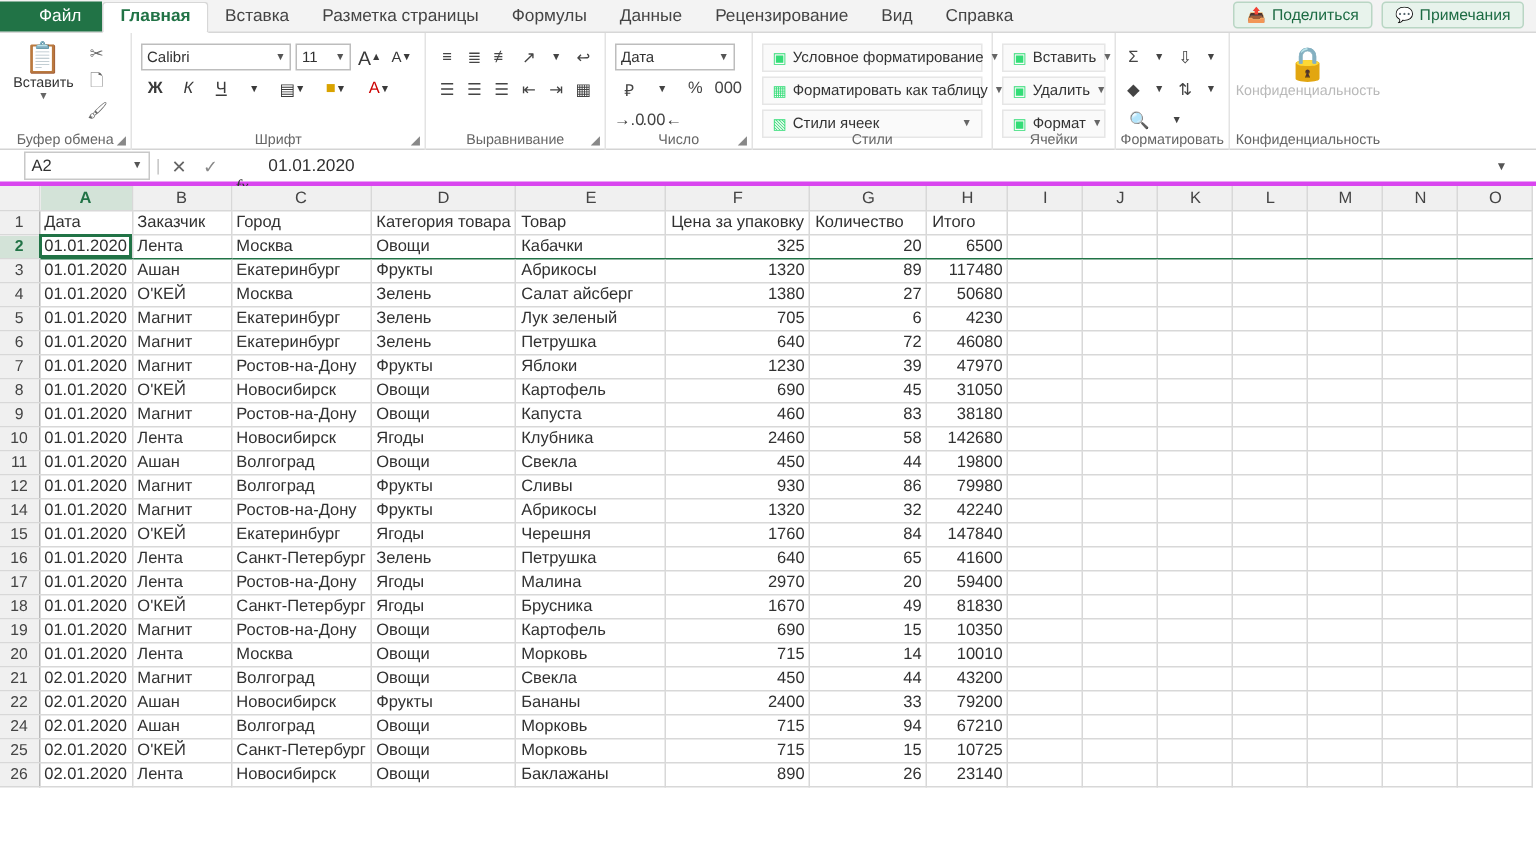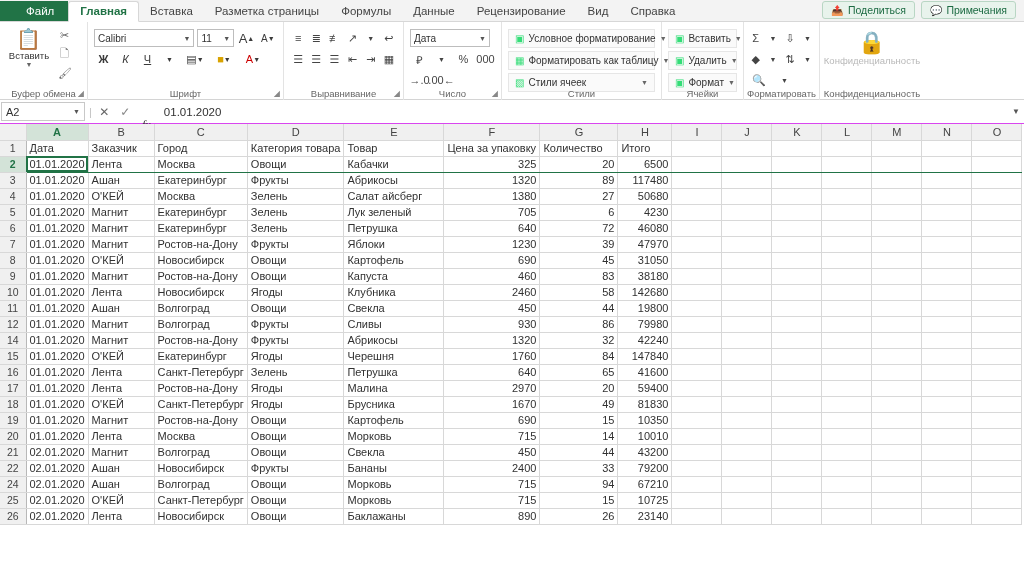--- a/index.html
+++ b/index.html
@@ -51,21 +51,21 @@
   .numrow { display:flex; align-items:center; gap:3px; margin-bottom:3px; }
 
   .cf-list { display:flex; flex-direction:column; gap:3px; padding-top:4px; }
   .cf-item { display:flex; align-items:center; gap:4px; font-size:10px; color:#333; border:1px solid #e6e6e6; background:#fafafa; padding:2px 6px; height:19px; white-space:nowrap; }
   .cf-item .ic { color:#3d7; font-size:10px; }
 
   .conf-btn { width:92px; display:flex; flex-direction:column; align-items:center; justify-content:flex-start; padding-top:6px; font-size:9.5px; color:#b9b9b9; text-align:center; }
   .conf-btn .ic { font-size:22px; line-height:24px; color:#cfcfcf; }
 
   
-  .formulabar { height:24px; background:#fff; border-bottom:1px solid #d946ef; display:flex; align-items:center; padding:0 1px; gap:4px; }
+  .formulabar { height:24px; background:#fff; border-bottom:3px solid #d946ef; display:flex; align-items:center; padding:0 16px; gap:4px; }
   .namebox { width:84px; height:19px; border:1px solid #c8c8c8; background:#fff; display:flex; align-items:center; padding:0 4px; font-size:11px; }
   .namebox .ar { margin-left:auto; font-size:7px; color:#555; }
   .fx-sep { color:#c0c0c0; }
   .fx-ic { width:17px; text-align:center; font-size:12px; color:#666; }
   .fx-ic.chk { color:#888; }
   .fx-ic.fx { font-style:italic; font-family:"Liberation Serif", serif; color:#333;margin-top:28px; }
   .fx-input { flex:1; height:19px; border:1px solid transparent; display:flex; align-items:center; padding:0 4px; font-size:11.5px; }
   .fx-arrow { width:14px; text-align:center; font-size:8px; color:#555; }
 
   

